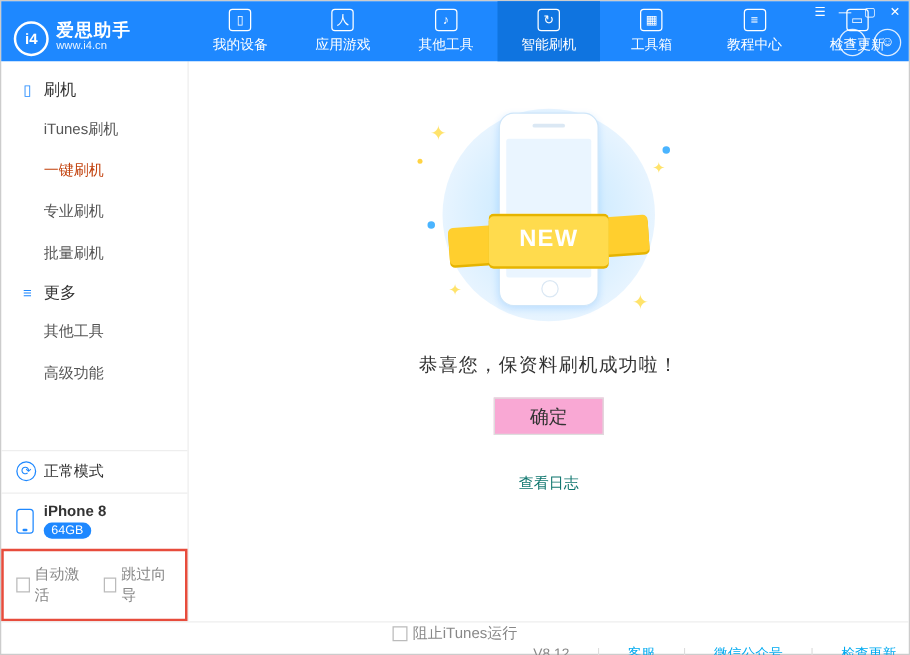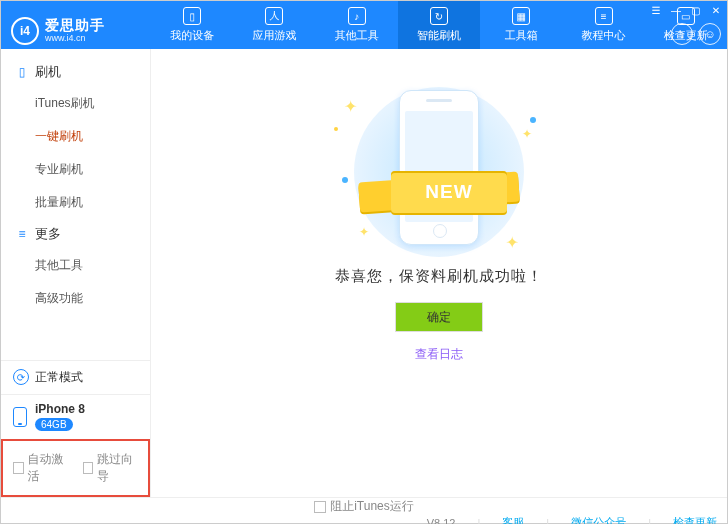--- a/index.html
+++ b/index.html
@@ -1,21 +1,21 @@
 <!DOCTYPE html>
 <html><head>
 <meta charset="utf-8">
 <style>
   * { margin:0; padding:0; box-sizing:border-box; font-family:"Microsoft YaHei","PingFang SC",Arial,sans-serif; }
   body { width:728px; height:524px; background:#fff; overflow:hidden; font-size:12px; color:#333; }
   .root { width:728px; height:524px; border:1px solid #ccc; display:flex; flex-direction:column; }
 
   
   .header { height:48px; background:#1e88ff; display:flex; align-items:center; color:#fff; position:relative; }
-  .logo-wrap { display:flex; align-items:center; padding:0 10px; width:150px;margin-top:12px; }
+  .logo-wrap { display:flex; padding:0 10px; width:150px;margin-top:12px; }
   .logo-circ { width:28px; height:28px; border-radius:50%; border:2px solid #fff; display:flex; align-items:center; justify-content:center; font-size:12px; font-weight:700; color:#fff; }
   .logo-txt { margin-left:6px; line-height:1.1; }
   .logo-txt .cn { font-size:14px; font-weight:700; letter-spacing:1px; }
   .logo-txt .en { font-size:9px; opacity:.9; }
   .tabs { display:flex; flex:1; height:100%; }
   .tab { flex:1; display:flex; flex-direction:column; align-items:center; justify-content:center; font-size:11px; cursor:pointer; }
   .tab.active { background:#0f74e0; }
   .tab-ico { width:18px; height:18px; border:1.5px solid #fff; border-radius:3px; margin-bottom:3px; display:flex; align-items:center; justify-content:center; font-size:10px; }
   .win-ctrl { position:absolute; right:4px; top:2px; display:flex; gap:6px; font-size:10px; }
   .win-ctrl span { width:14px; height:14px; display:flex; align-items:center; justify-content:center; cursor:pointer; }
@@ -48,27 +48,27 @@
   .circle-bg { position:absolute; left:50%; top:50%; width:170px; height:170px; margin:-85px 0 0 -85px; border-radius:50%; background:radial-gradient(circle at 50% 50%, #bde5ff 0%, #e7f4ff 70%, #f5fbff 100%); }
   .phone { position:absolute; left:50%; top:50%; width:80px; height:155px; margin:-82px 0 0 -40px; background:#fff; border-radius:12px; border:1px solid #cfe6f9; box-shadow:0 2px 6px rgba(30,136,255,.18); }
   .phone:before { content:""; position:absolute; top:8px; left:50%; width:26px; height:3px; margin-left:-13px; background:#dbe8f4; border-radius:2px; }
   .phone:after { content:""; position:absolute; bottom:6px; left:50%; width:12px; height:12px; margin-left:-6px; border:1px solid #dbe8f4; border-radius:50%; }
   .phone .scr { position:absolute; top:20px; bottom:22px; left:5px; right:5px; background:#eaf5ff; border-radius:2px; }
   .sparkle { position:absolute; color:#ffe36b; font-size:16px; }
   .sp1 { left:20px; top:20px; } .sp2 { right:22px; top:50px; font-size:12px; }
   .sp3 { left:35px; bottom:28px; font-size:12px; } .sp4 { right:35px; bottom:15px; }
   .ribbon { position:absolute; left:50%; top:92px; width:160px; margin-left:-80px; height:46px; }
   .ribbon .band { position:absolute; left:0; right:0; top:8px; height:30px; background:#ffcf2e; transform:rotate(-4deg); border-radius:4px; box-shadow:0 2px 0 #e6b400; }
-  .ribbon .tag { position:absolute; left:50%; top:2px; width:116px; height:42px; margin-left:-48px; background:#ffdb4d; border-radius:4px; display:flex; align-items:center; justify-content:center; font-weight:800; font-size:19px; color:#fff; letter-spacing:1px; box-shadow:0 2px 0 #e6b400 inset, 0 2px 0 #e6b400; }
+  .ribbon .tag { position:absolute; left:50%; top:2px; width:96px; height:42px; margin-left:-48px; background:#ffdb4d; border-radius:4px; display:flex; align-items:center; justify-content:center; font-weight:800; font-size:19px; color:#fff; letter-spacing:1px; box-shadow:0 2px 0 #e6b400 inset, 0 2px 0 #e6b400; }
   .dot { position:absolute; width:6px; height:6px; border-radius:50%; }
   .d1 { left:18px; top:100px; background:#4ab4ff; } .d2 { right:18px; top:40px; background:#4ab4ff; }
   .d3 { left:10px; top:50px; width:4px; height:4px; background:#ffd342; }
-  .msg { font-size:15px; color:#333; letter-spacing:1px; }
-  .btn-ok { margin-top:16px; width:88px; height:30px; border:1px solid #ddd; background:#84cc16; font-size:12px; color:#333; cursor:pointer; }
-  .view-log { margin-top:14px; font-size:12px; color:#8b5cf6; cursor:pointer; }
+  .msg { margin-top:16px; font-size:15px; color:#333; letter-spacing:1px; }
+  .btn-ok { margin-top:16px; width:88px; height:30px; border:1px solid #ddd; background:#f9a8d4; font-size:15px; color:#333; cursor:pointer; }
+  .view-log { margin-top:30px; font-size:12px; color:#0f766e; cursor:pointer; }
 
   
   .status { height:26px; border-top:1px solid #eee; display:flex; align-items:center; padding:0 10px; font-size:11px; color:#888;flex-direction:column; }
   .status .chk { color:#888; }
   .status-right { margin-left:auto; display:flex; gap:22px; align-items:center; }
   .status-right .sep { color:#ddd; }
   .status-right .lnk { color:#00aaf0; cursor:pointer; }
 </style>
 </head>
 <body>

